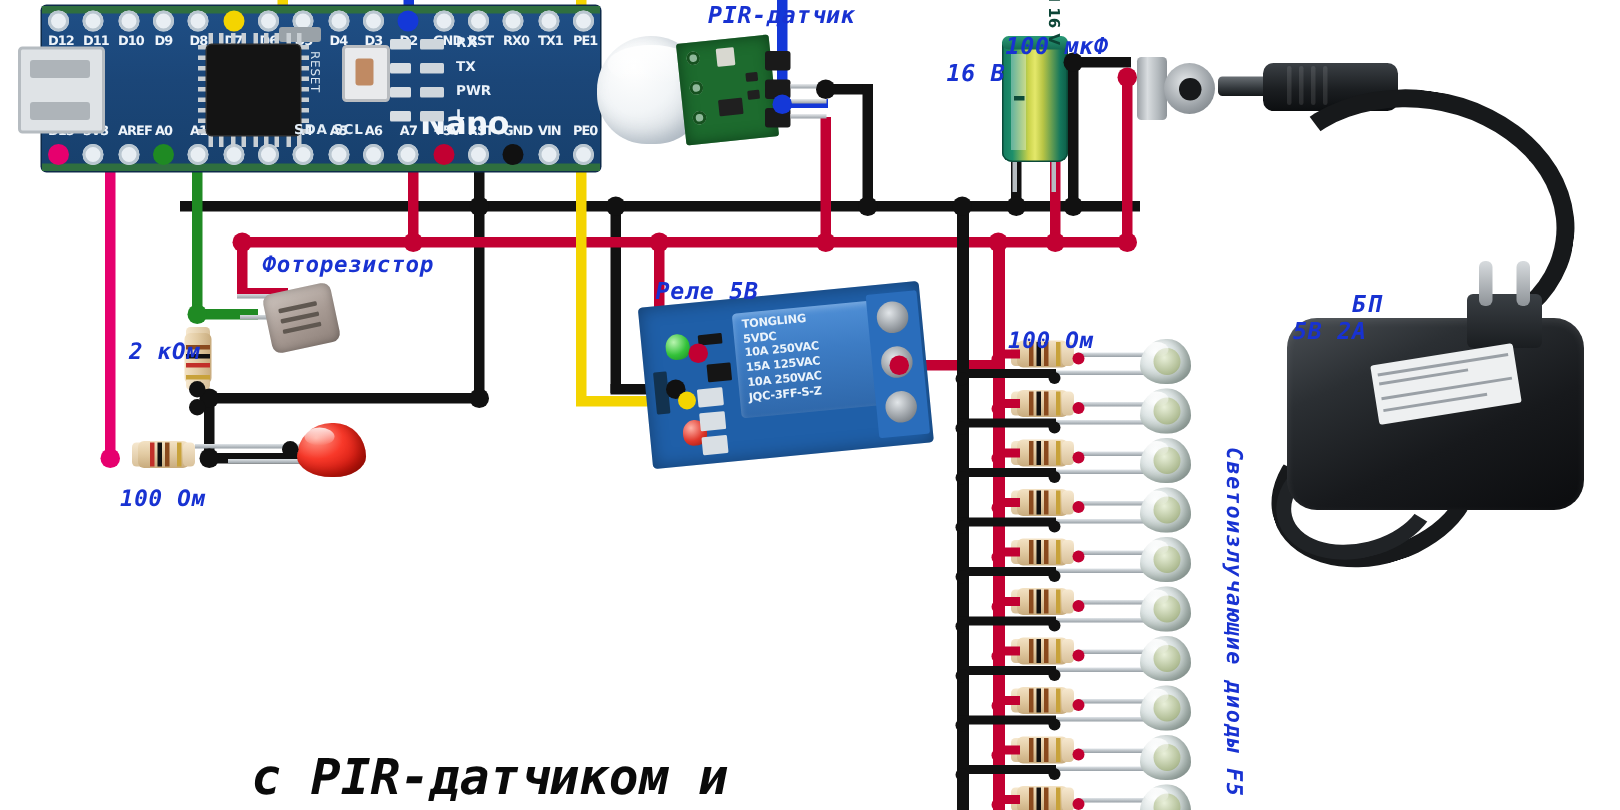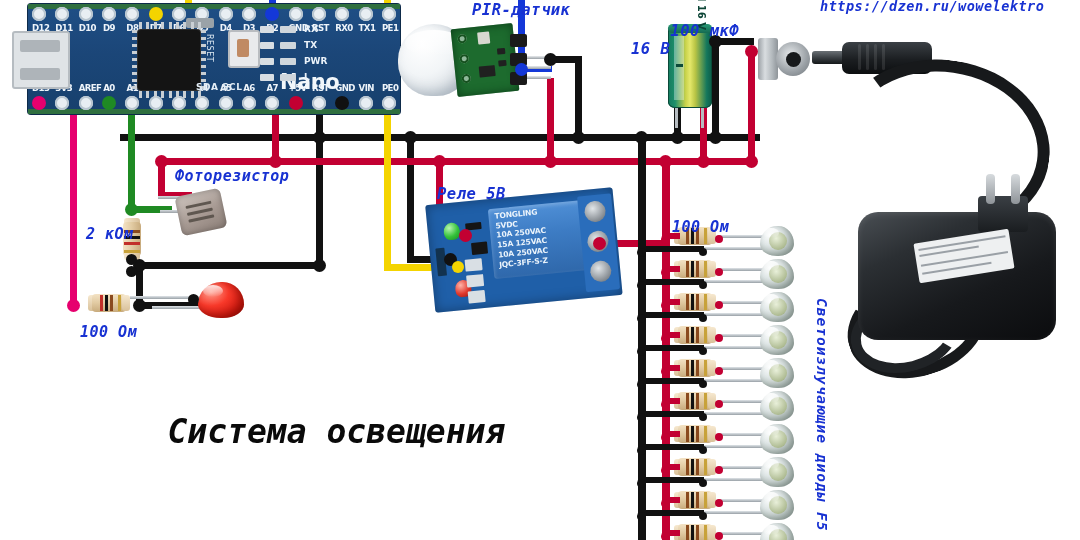--- a/index.html
+++ b/index.html
@@ -737,30 +737,32 @@
       <div class="node" style="left: 66.5px; top: 298.5px; width: 13px; height: 13px; background: rgb(230, 0, 110);"></div>
       <div class="node" style="left: 187.5px; top: 293.5px; width: 11px; height: 11px; background: rgb(17, 17, 17);"></div>
       <div class="node" style="left: 125.5px; top: 253.5px; width: 11px; height: 11px; background: rgb(17, 17, 17);"></div>
       <div class="node" style="left: 125.5px; top: 265.5px; width: 11px; height: 11px; background: rgb(17, 17, 17);"></div>
       <div class="node" style="left: 592.5px; top: 236.5px; width: 13px; height: 13px; background: rgb(194, 0, 50);"></div>
       <div class="node" style="left: 452px; top: 261px; width: 12px; height: 12px; background: rgb(244, 212, 0);"></div>
       <div class="node" style="left: 514.5px; top: 62.5px; width: 13px; height: 13px; background: rgb(20, 56, 216);"></div>
       <div class="node" style="left: 543.5px; top: 52.5px; width: 13px; height: 13px; background: rgb(17, 17, 17);"></div>
     </div>
 
-  <div class="lbl" style="left:820px;top:-1px;font-size:13.5px;">https://dzen.ru/wowelektro</div>
   <div class="lbl" style="left:472px;top:2px;font-size:15.5px;">PIR-датчик</div>
   <div class="lbl" style="left:631px;top:6px;font-size:15.5px;">
     <span>100 мкФ</span><br><span>16 В</span>
   </div>
   <div class="lbl" style="left:175px;top:168px;font-size:15px;">Фоторезистор</div>
   <div class="lbl" style="left:86px;top:226px;font-size:15px;">2 кОм</div>
   <div class="lbl" style="left:80px;top:324px;font-size:15px;">100 Ом</div>
   <div class="lbl" style="left:437px;top:186px;font-size:15.5px;">Реле 5В</div>
   <div class="lbl" style="left:672px;top:219px;font-size:15px;">100 Ом</div>
+  <div class="lbl" style="left:862px;top:178px;font-size:15.5px;">
+    <span>БП</span><br><span>5В 2А</span>
+  </div>
   <div class="vtext" style="left:830px;top:298px;">Светоизлучающие диоды F5</div>
 
   <div class="title" style="left:88px;top:368px;">
-    <span>Система освещения</span><br>
     <br>
+    <span>с PIR-датчиком и</span><br>
     
   </div>
 </div>
 
 </body></html>

